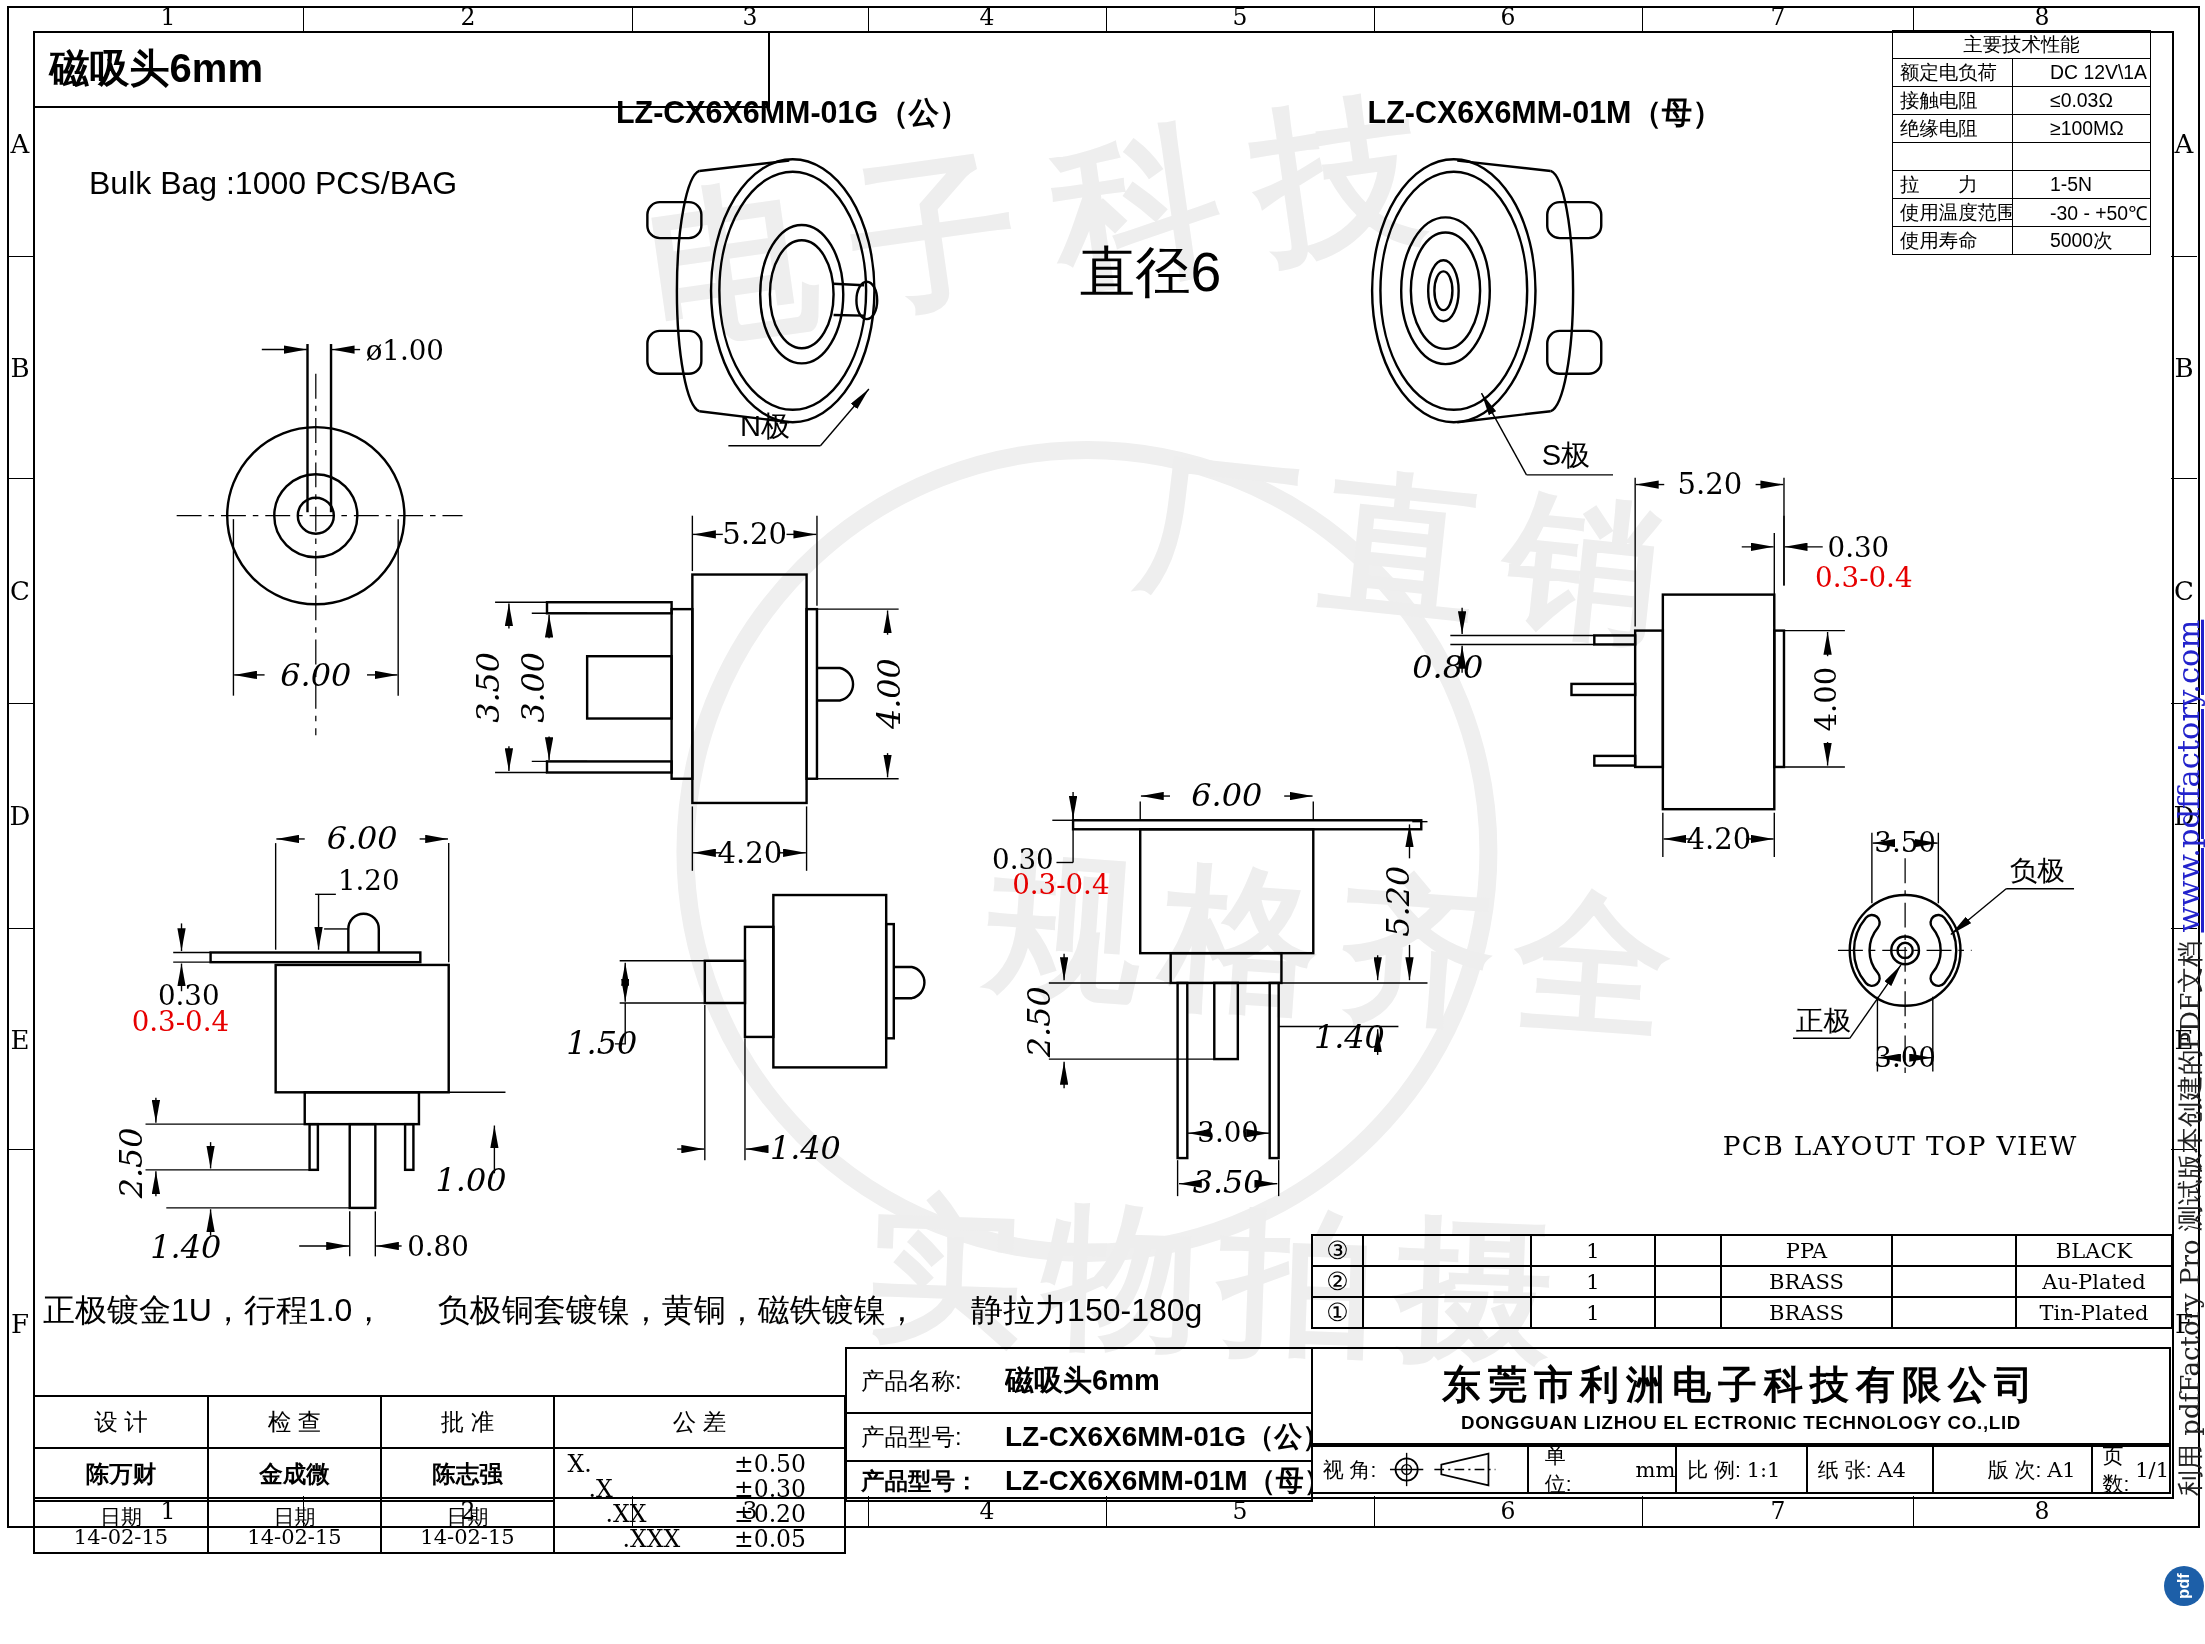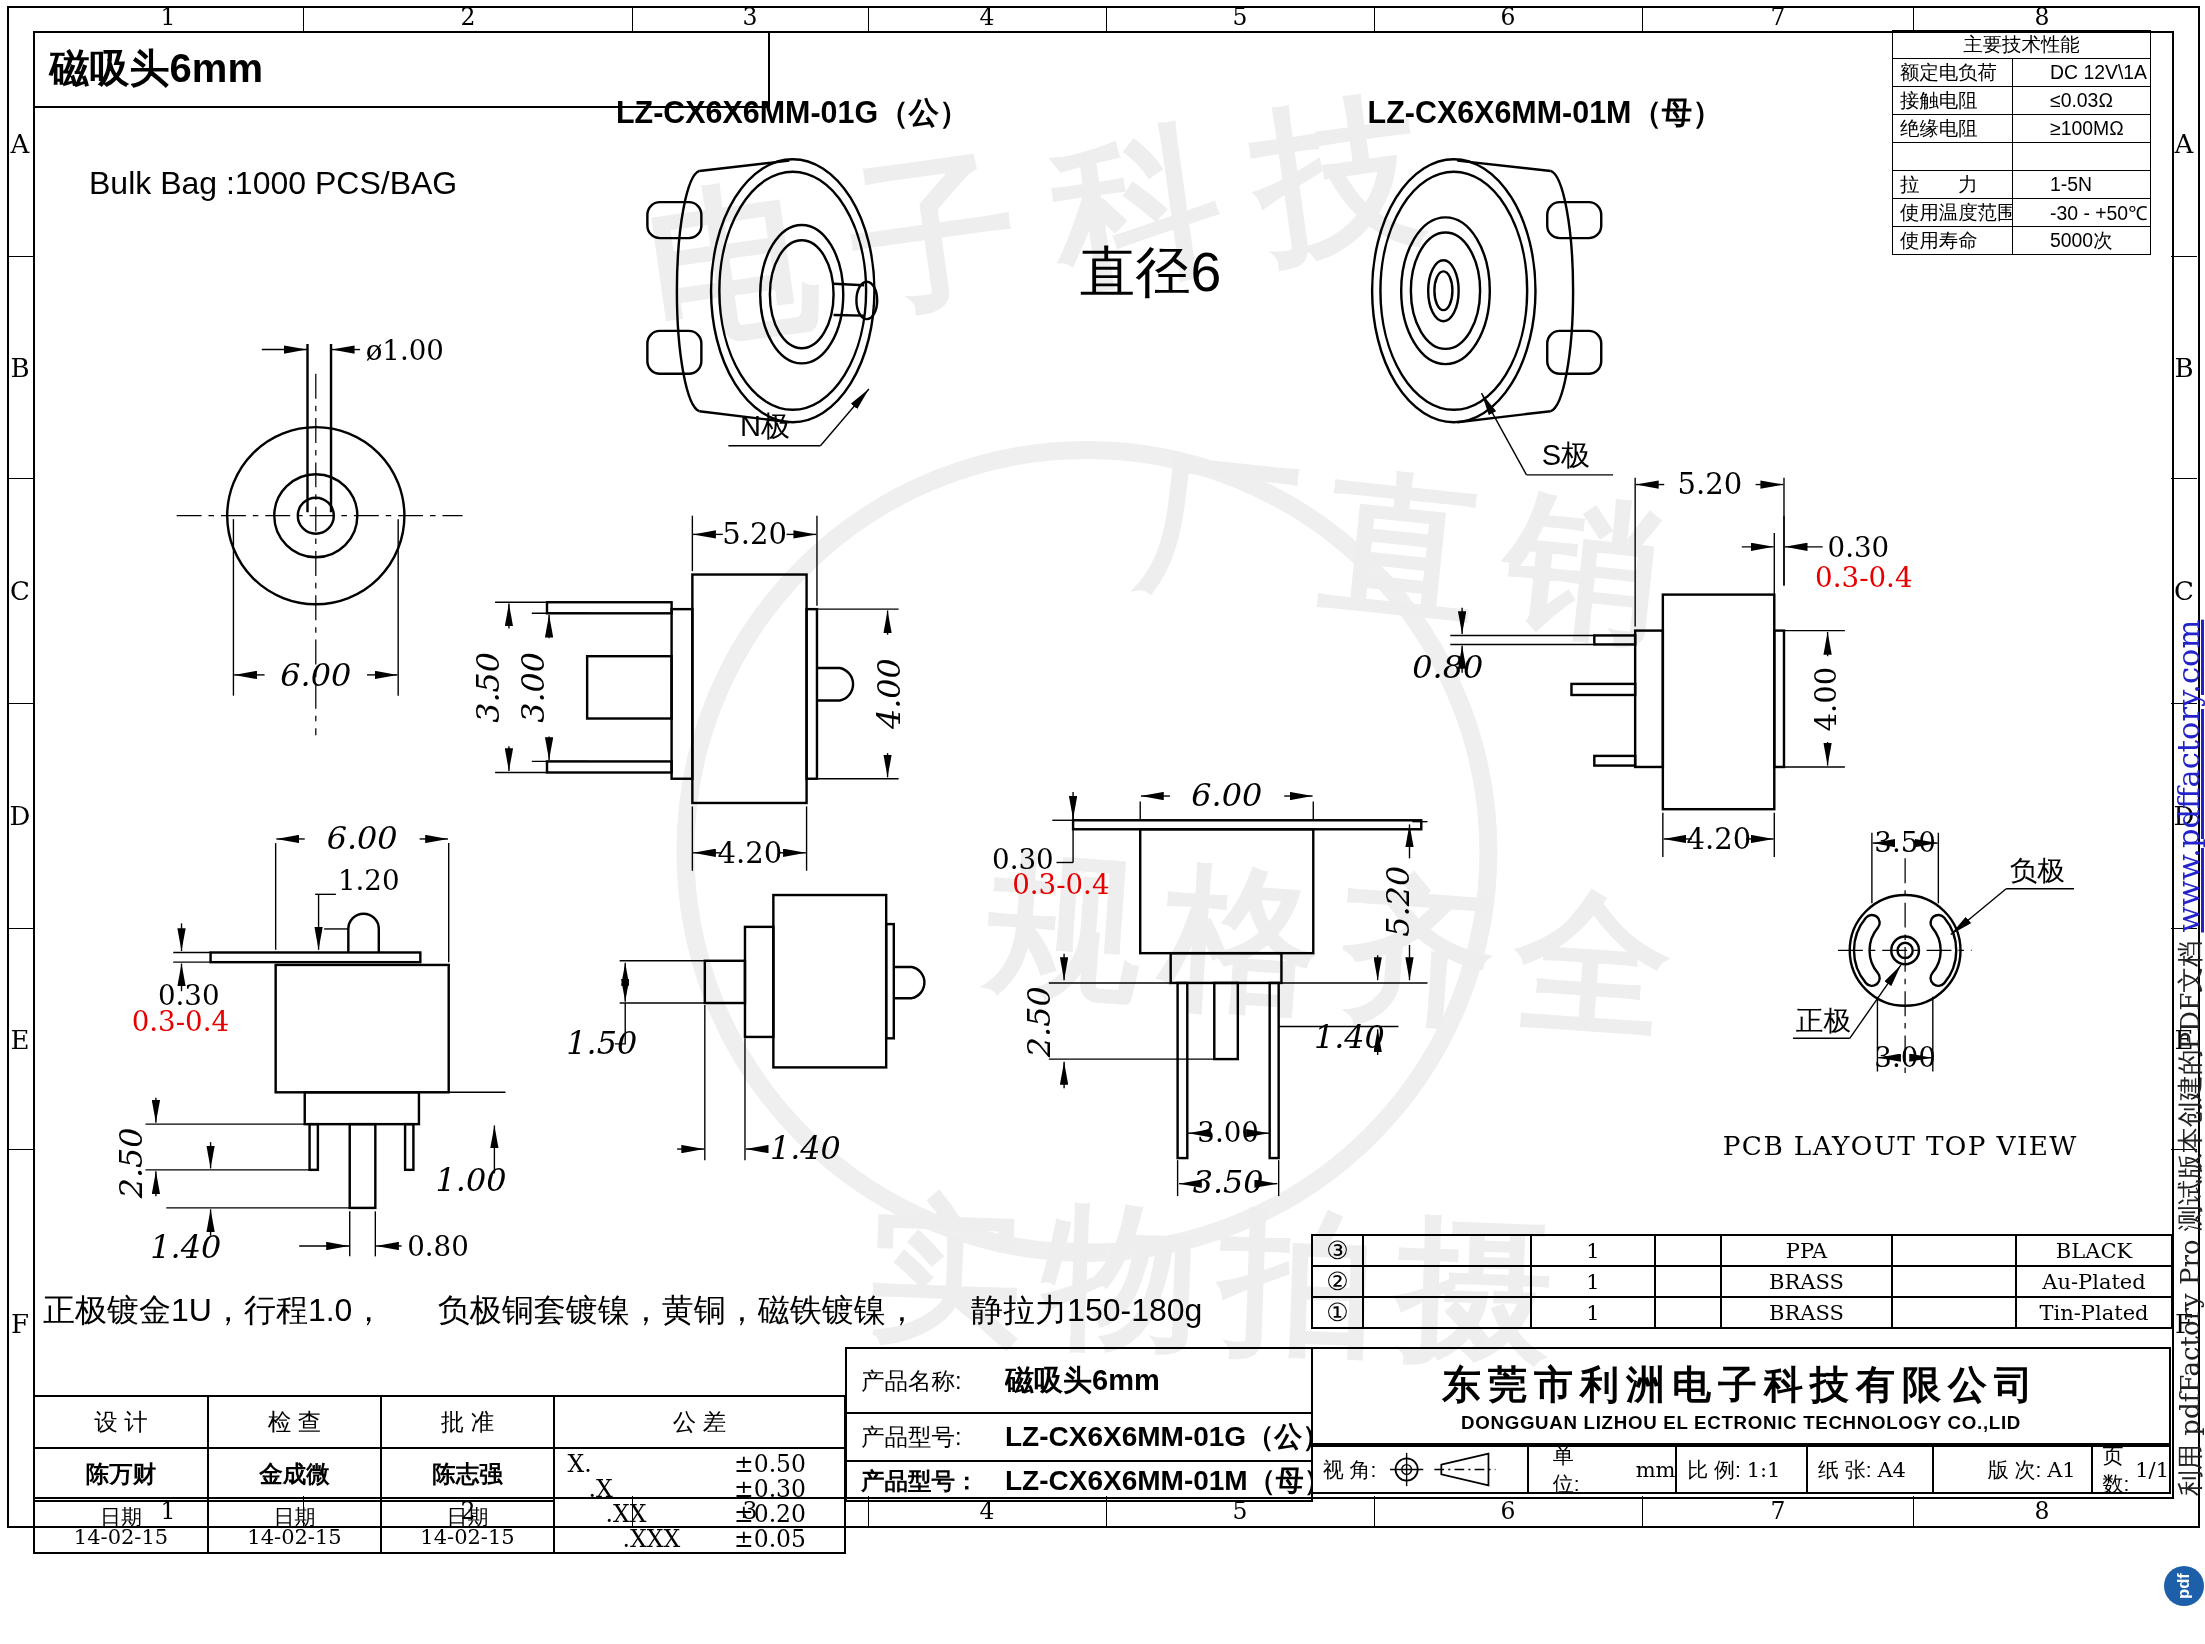--- a/index.html
+++ b/index.html
@@ -550,21 +550,21 @@
     <span>视 角:</span>
     <svg width="118" height="43" style="margin-left:7px" viewBox="0 0 170 62">
       <circle cx="34" cy="31" r="16" fill="none" stroke="#000" stroke-width="2.5"></circle>
       <circle cx="34" cy="31" r="7" fill="none" stroke="#000" stroke-width="2"></circle>
       <line x1="10" y1="31" x2="58" y2="31" stroke="#000" stroke-width="2"></line>
       <line x1="34" y1="7" x2="34" y2="55" stroke="#000" stroke-width="2"></line>
       <polygon points="84,24 152,8 152,54 84,38" fill="none" stroke="#000" stroke-width="2.5"></polygon>
       <line x1="74" y1="31" x2="162" y2="31" stroke="#000" stroke-width="2" stroke-dasharray="14 6 3 6"></line>
     </svg>
   </div>
-  <div class="ft" style="width:150px;display:flex;align-items:center;padding-left:24px;box-sizing:border-box;border-right:2.1px solid #000;gap:19px;">
+  <div class="ft" style="width:150px;display:flex;align-items:center;padding-left:16px;box-sizing:border-box;border-right:2.1px solid #000;gap:19px;">
     <span>单 位:</span>&nbsp;<span class="ftv">mm</span>
   </div>
   <div class="ft" style="width:132px;display:flex;align-items:center;padding-left:9.7px;box-sizing:border-box;border-right:2.1px solid #000;">
     <span>比 例:</span>&nbsp;<span class="ftv">1:1</span>
   </div>
   <div class="ft" style="width:127px;display:flex;align-items:center;padding-left:9.7px;box-sizing:border-box;border-right:2.1px solid #000;">
     <span>纸 张:</span>&nbsp;<span class="ftv">A4</span>
   </div>
   <div class="ft" style="width:116px;display:flex;align-items:center;padding-left:9.7px;box-sizing:border-box;border-right:2.1px solid #000;margin-left:44px;">
     <span>版 次:</span>&nbsp;<span class="ftv">A1</span>

